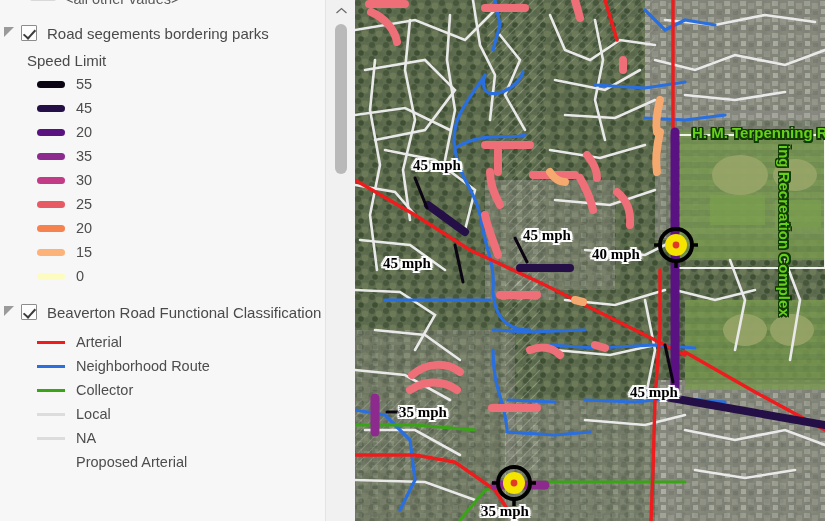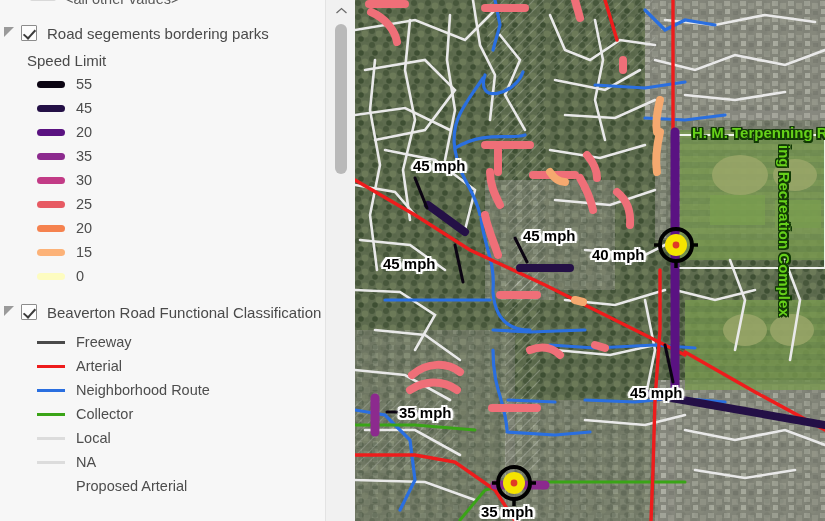--- a/index.html
+++ b/index.html
@@ -179,21 +179,21 @@
     position: relative;
     width: 470px; height: 521px;
     flex: 0 0 470px;
     overflow: hidden;
     background: #5e6a53;
   }
   .map-svg { position: absolute; left: 0; top: 0; }
 
   .mlabel {
     position: absolute;
-    font-family: Liberation Sans, sans-serif;
+    font-family: Liberation Serif, serif;
     font-size: 15px;
     font-weight: bold;
     color: #000;
     white-space: nowrap;
     text-shadow:
       -2px -2px 0 #fff, 2px -2px 0 #fff, -2px 2px 0 #fff, 2px 2px 0 #fff,
       -2px 0 0 #fff, 2px 0 0 #fff, 0 -2px 0 #fff, 0 2px 0 #fff,
       -3px 0 2px #fff, 3px 0 2px #fff;
     pointer-events: none;
   }
@@ -275,24 +275,20 @@
         </li>
       </ul>
 
       <div class="layer-header" style="margin-top:11px">
         <span class="tri"></span>
         <span class="chk"></span>
         <span class="layer-title">Beaverton Road Functional Classification</span>
       </div>
 
       <ul class="legend-list" style="margin-top:5px">
-        <li class="legend-item">
-          <span class="sw-thin" style="background:#4a4a4a"></span>
-          <span class="legend-label">Freeway</span>
-        </li>
         <li class="legend-item">
           <span class="sw-thin" style="background:#ee1c1c"></span>
           <span class="legend-label">Arterial</span>
         </li>
         <li class="legend-item">
           <span class="sw-thin" style="background:#2a6fe0"></span>
           <span class="legend-label">Neighborhood Route</span>
         </li>
         <li class="legend-item">
           <span class="sw-thin" style="background:#3aa417"></span>

